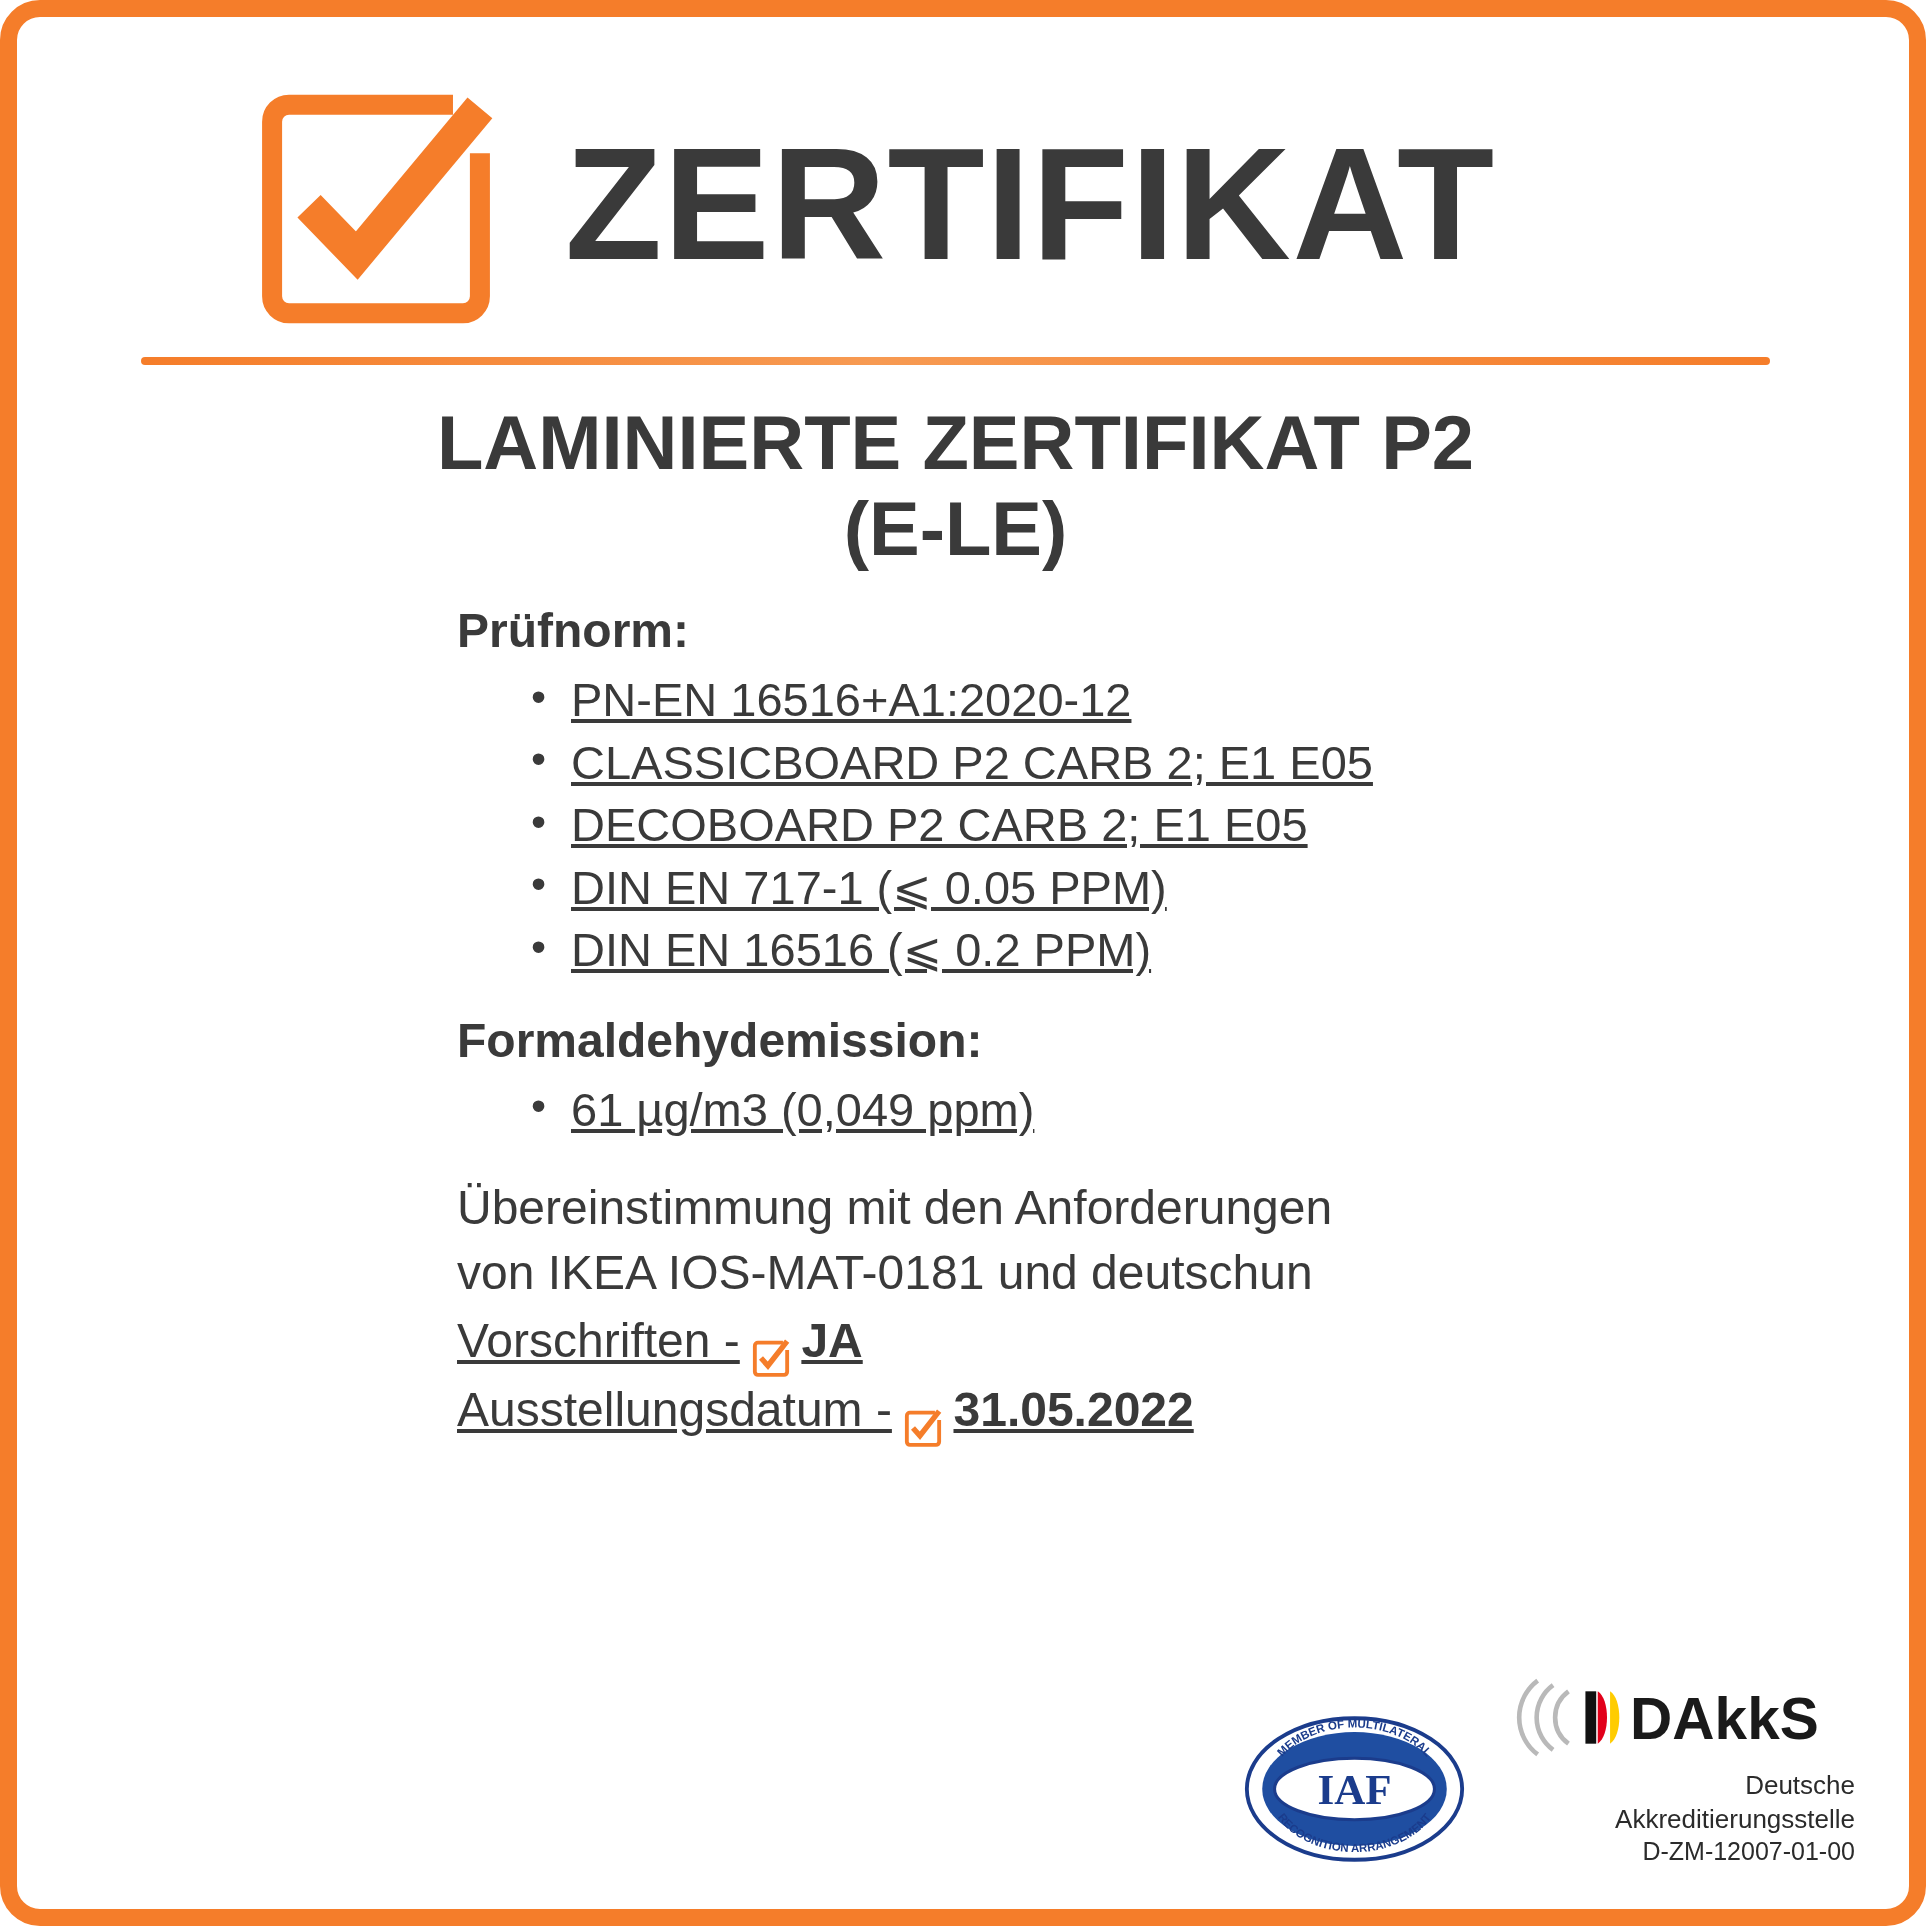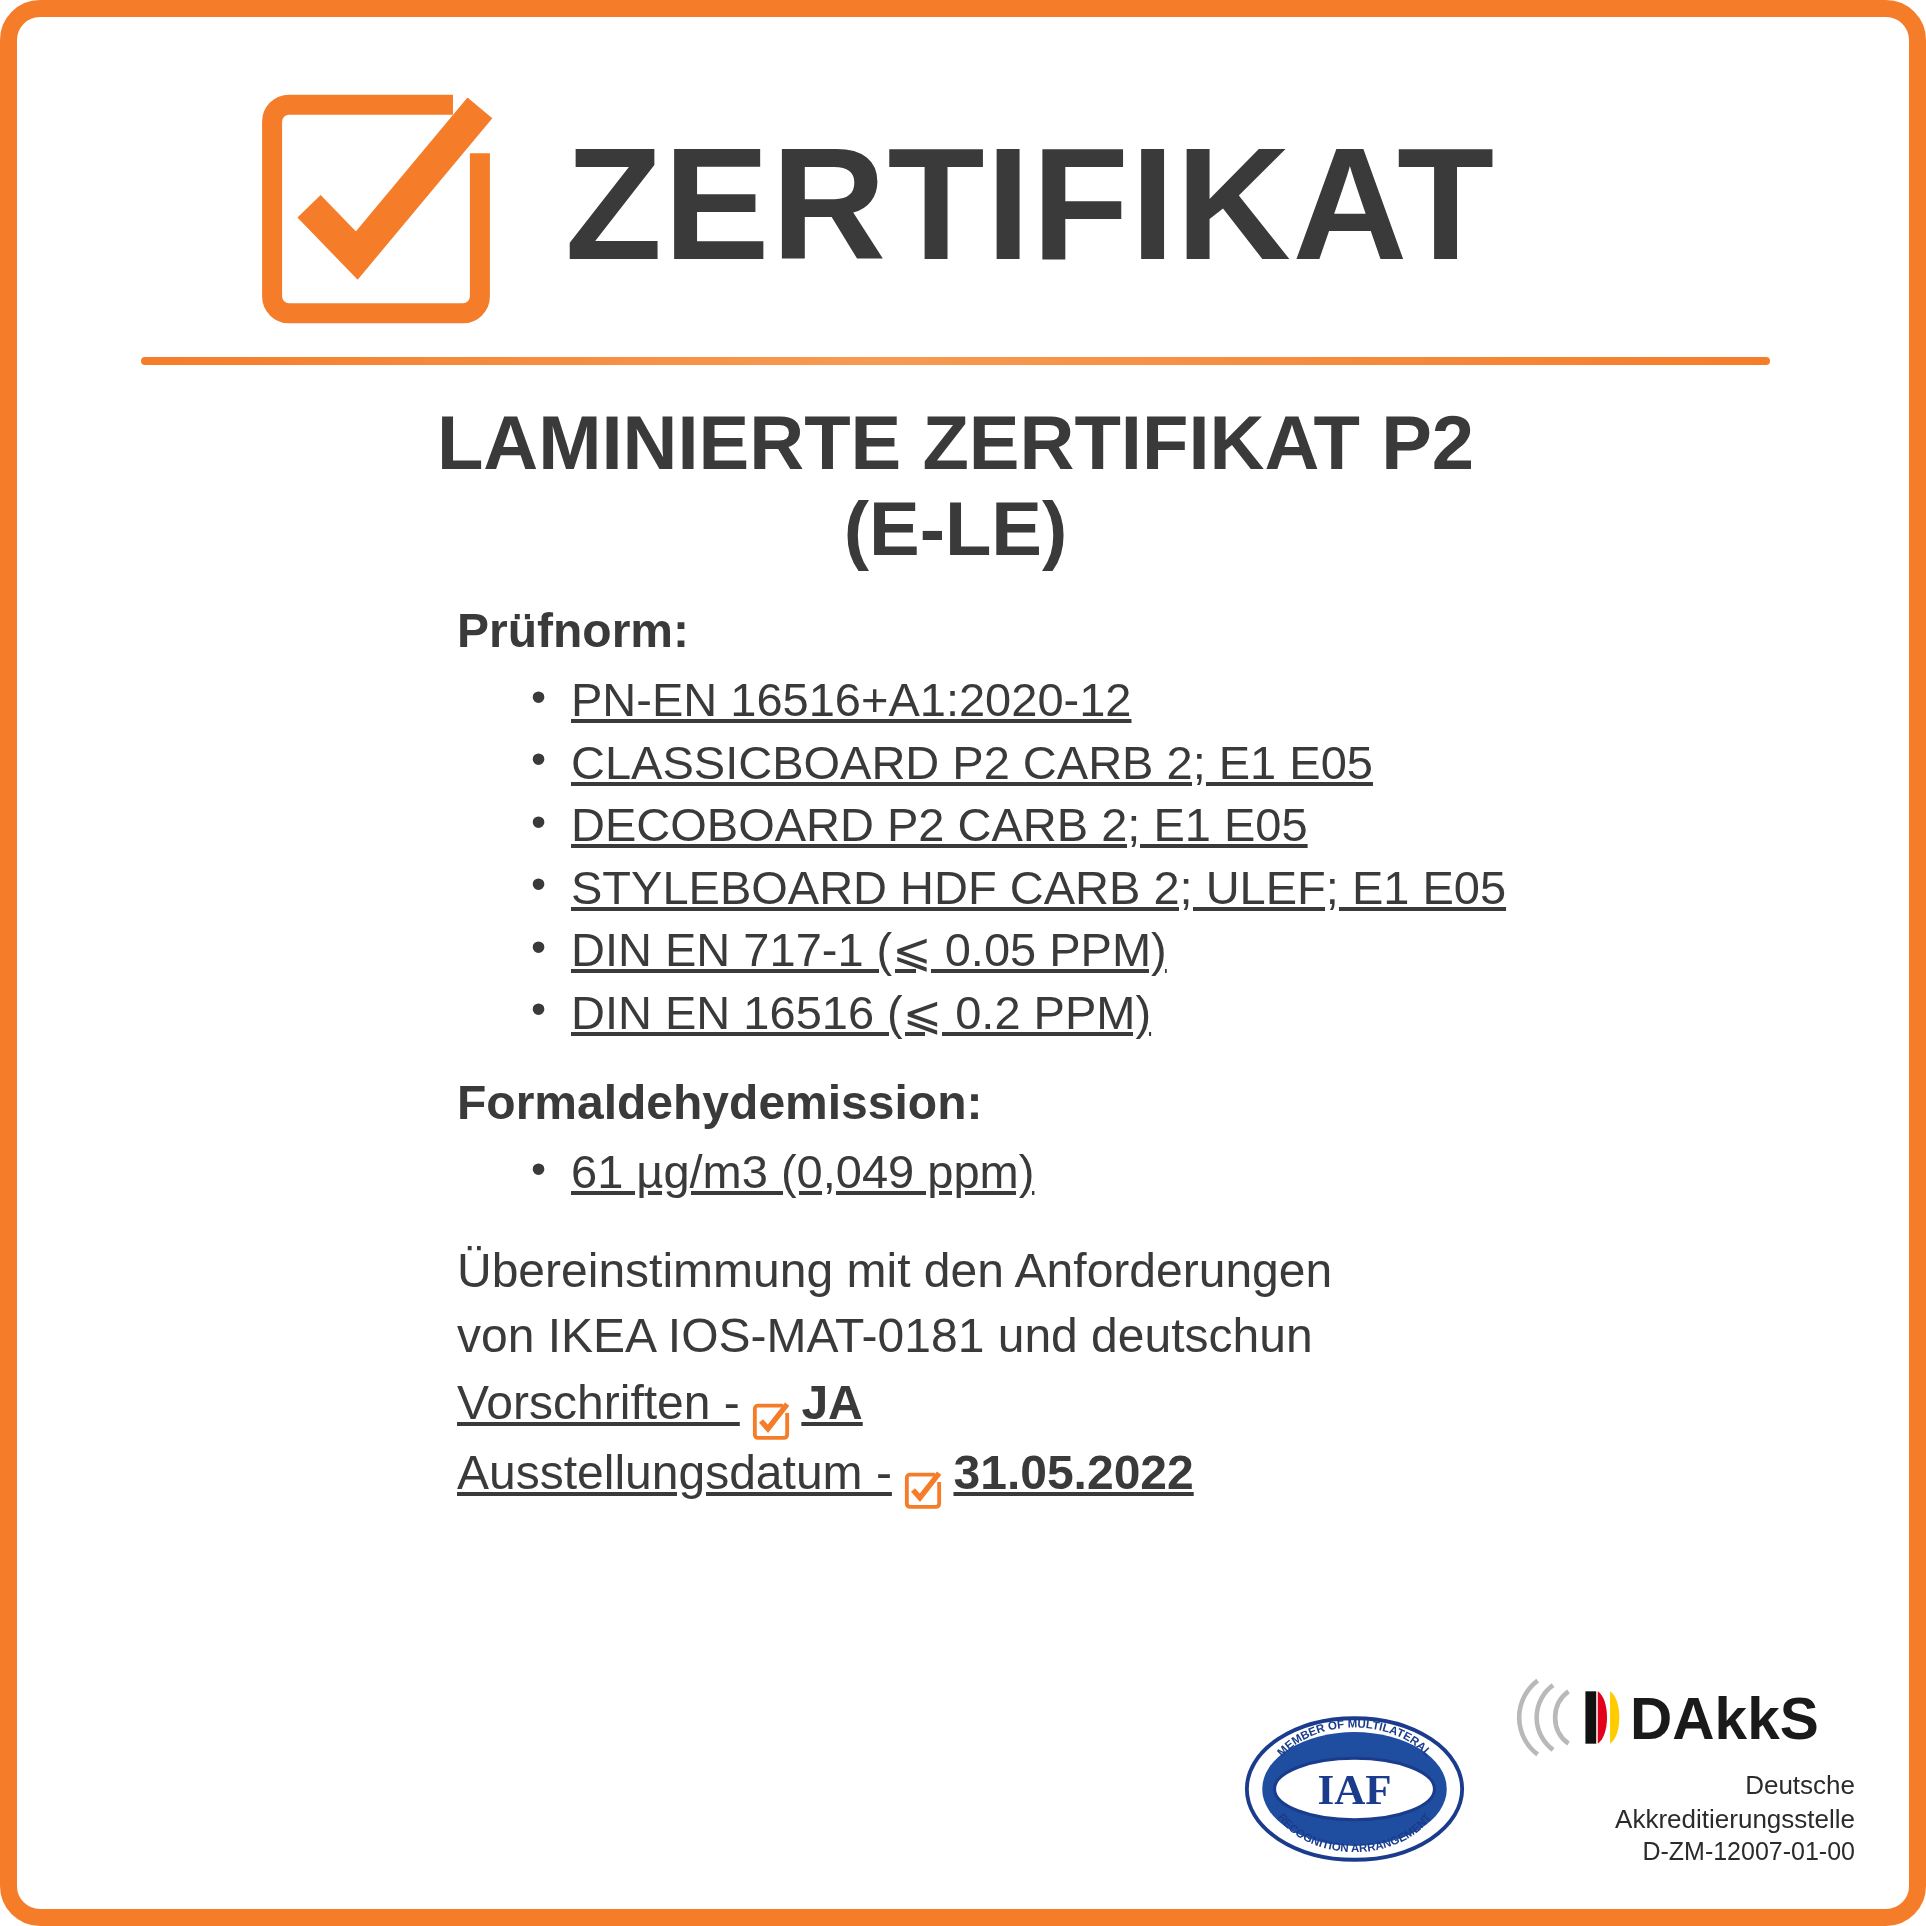--- a/index.html
+++ b/index.html
@@ -195,21 +195,20 @@
     <div>(E-LE)</div>
   </div>
 
   <div class="body-block">
 
     <div class="section-label">Prüfnorm:</div>
     <ul class="bullets">
       <li>PN-EN 16516+A1:2020-12</li>
       <li>CLASSICBOARD P2 CARB 2; E1 E05</li>
       <li>DECOBOARD P2 CARB 2; E1 E05</li>
-      <li>STYLEBOARD HDF CARB 2; ULEF; E1 E05</li>
       <li>DIN EN 717-1 (⩽ 0.05 PPM)</li>
       <li>DIN EN 16516 (⩽ 0.2 PPM)</li>
     </ul>
 
     <div class="spacer-md"></div>
 
     <div class="section-label">Formaldehydemission:</div>
     <ul class="bullets">
       <li>61 µg/m3 (0,049 ppm)</li>
     </ul>

